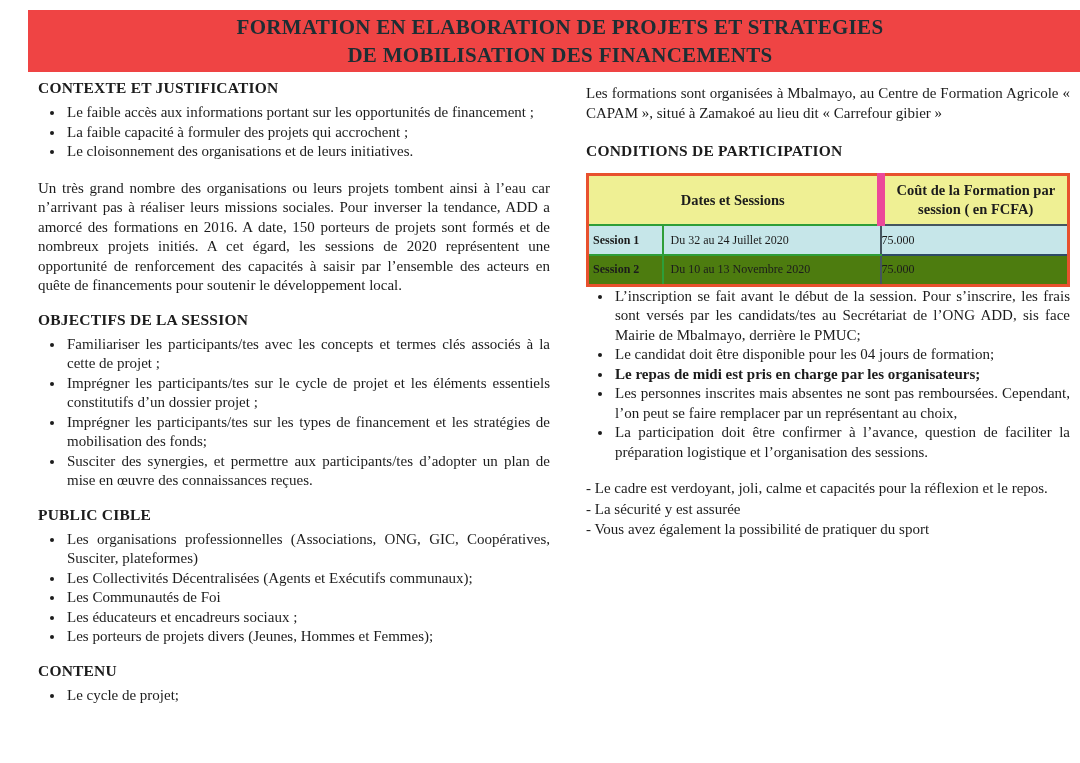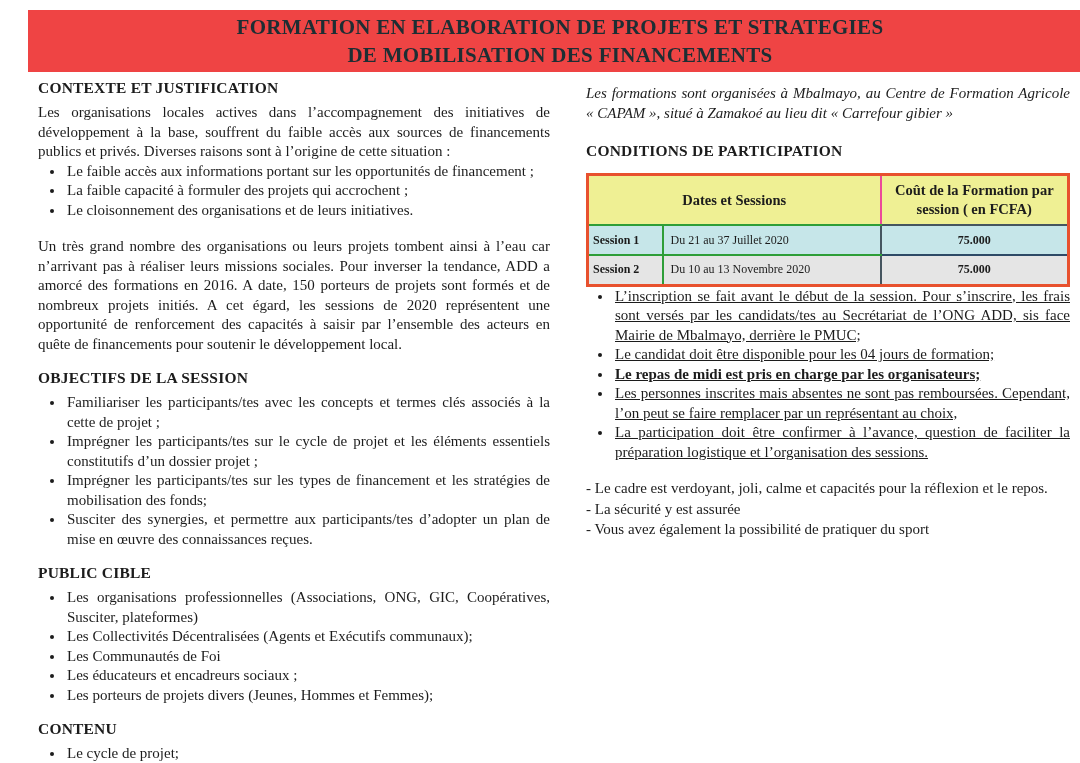--- a/index.html
+++ b/index.html
@@ -46,50 +46,49 @@
   table.sessions {
     border-collapse:collapse; width:100%;
     border:3px solid #e8512e;
     margin-top:12px;
   }
   table.sessions th {
     background:#eff094; font-weight:bold; font-size:14.5px; line-height:19px;
     text-align:center; vertical-align:middle; padding:5px 6px; height:46px;
   }
   table.sessions td { font-size:12px; vertical-align:middle; height:30px; }
-  .th-dates { border-right:2px solid #ec4899; border-bottom:2px solid #2e9e38; }
+  .th-dates { border-right:8px solid #ec4899; border-bottom:2px solid #2e9e38; }
   .th-cost  { border-bottom:2px solid #45555f; width:188px; }
   .td-session { font-weight:bold; width:75px; padding-left:4px; border-right:2px solid #2e9e38; }
   .td-dates   { padding-left:7px; border-right:2px solid #45555f; }
-  .td-cost    { font-weight:bold; text-align:center; }
+  .td-cost    { font-weight:normal; }
   tr.row-blue  td { background:#c6e6e9; border-bottom:2px solid #2e9e38; }
   tr.row-blue  td.td-cost { border-bottom:2px solid #2e4a66; }
-  tr.row-white td { background:#e5e5e5; }
-  .tbl-gap { margin-top:26px;text-decoration:underline; }
+  tr.row-white td { background:#4d7c0f; }
+  .tbl-gap { margin-top:26px; }
   .nb-block {
     margin-top:22px; font-weight:bold; font-size:15.5px; line-height:20px;
     text-align:justify;
   }
   .nb-block .u { text-decoration:underline; }
   .notes { margin-top:16px; }
   .notes .note-line { font-size:15px; line-height:20.5px; }
 </style>
 </head>
 <body>
 
 <div class="banner">
   <div class="t-line">FORMATION EN ELABORATION DE PROJETS ET STRATEGIES</div>
   <div class="t-line">DE MOBILISATION DES FINANCEMENTS</div>
 </div>
 
 <div class="content">
 
   <div class="col-left">
     <div class="heading first">CONTEXTE ET JUSTIFICATION</div>
-    <p class="para">Les organisations locales actives dans l’accompagnement des initiatives de développement à la base, souffrent du faible accès aux sources de financements publics et privés. Diverses raisons sont à l’origine de cette situation :</p>
     <ul class="bullets">
       <li>Le faible accès aux informations portant sur les opportunités de financement ;</li>
       <li>La faible capacité à formuler des projets qui accrochent ;</li>
       <li>Le cloisonnement des organisations et de leurs initiatives.</li>
     </ul>
     <p class="para gap-para">Un très grand nombre des organisations ou leurs projets tombent ainsi à l’eau car n’arrivant pas à réaliser leurs missions sociales. Pour inverser la tendance, ADD a amorcé des formations en 2016. A date, 150 porteurs de projets sont formés et de nombreux projets initiés. A cet égard, les sessions de 2020 représentent une opportunité de renforcement des capacités à saisir par l’ensemble des acteurs en quête de financements pour soutenir le développement local.</p>
 
     <div class="heading">OBJECTIFS DE LA SESSION</div>
     <ul class="bullets">
       <li>Familiariser les participants/tes avec les concepts et termes clés associés à la cette de projet ;</li>
@@ -108,35 +107,35 @@
     </ul>
 
     <div class="heading">CONTENU</div>
     <ul class="bullets">
       <li>Le cycle de projet;</li>
 
     </ul>
   </div>
 
   <div class="col-right">
-    <p class="para" style="margin-top:10px;font-style:italic;">Les formations sont organisées à Mbalmayo, au Centre de Formation Agricole « CAPAM », situé à Zamakoé au lieu dit « Carrefour gibier »</p>
+    <p class="para" style="margin-top:10px;">Les formations sont organisées à Mbalmayo, au Centre de Formation Agricole « CAPAM », situé à Zamakoé au lieu dit « Carrefour gibier »</p>
 
     <div class="heading" style="margin-top:18px;">CONDITIONS DE PARTICIPATION</div>
 
     <table class="sessions">
       <thead>
         <tr>
           <th class="th-dates" colspan="2">Dates et Sessions</th>
           <th class="th-cost">Coût de la Formation par session ( en FCFA)</th>
         </tr>
       </thead>
       <tbody>
         <tr class="row-blue">
           <td class="td-session">Session 1</td>
-          <td class="td-dates">Du 21 au 37 Juillet 2020</td>
+          <td class="td-dates">Du 32 au 24 Juillet 2020</td>
           <td class="td-cost">75.000</td>
         </tr>
         <tr class="row-white">
           <td class="td-session">Session 2</td>
           <td class="td-dates">Du 10 au 13 Novembre 2020</td>
           <td class="td-cost">75.000</td>
         </tr>
       </tbody>
     </table>
 

